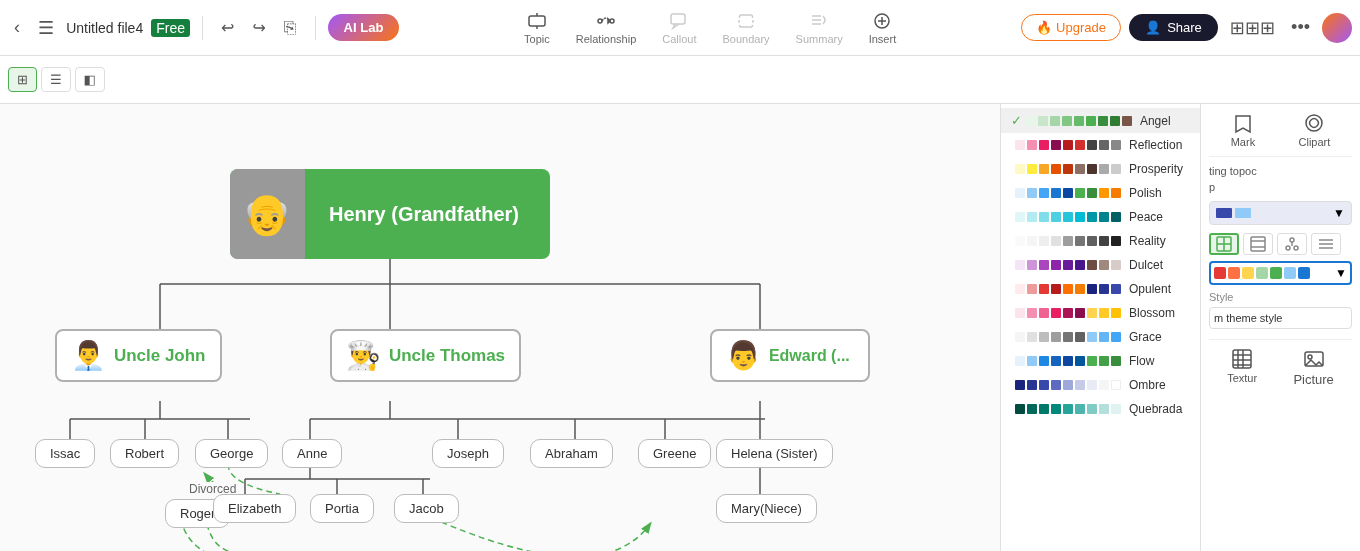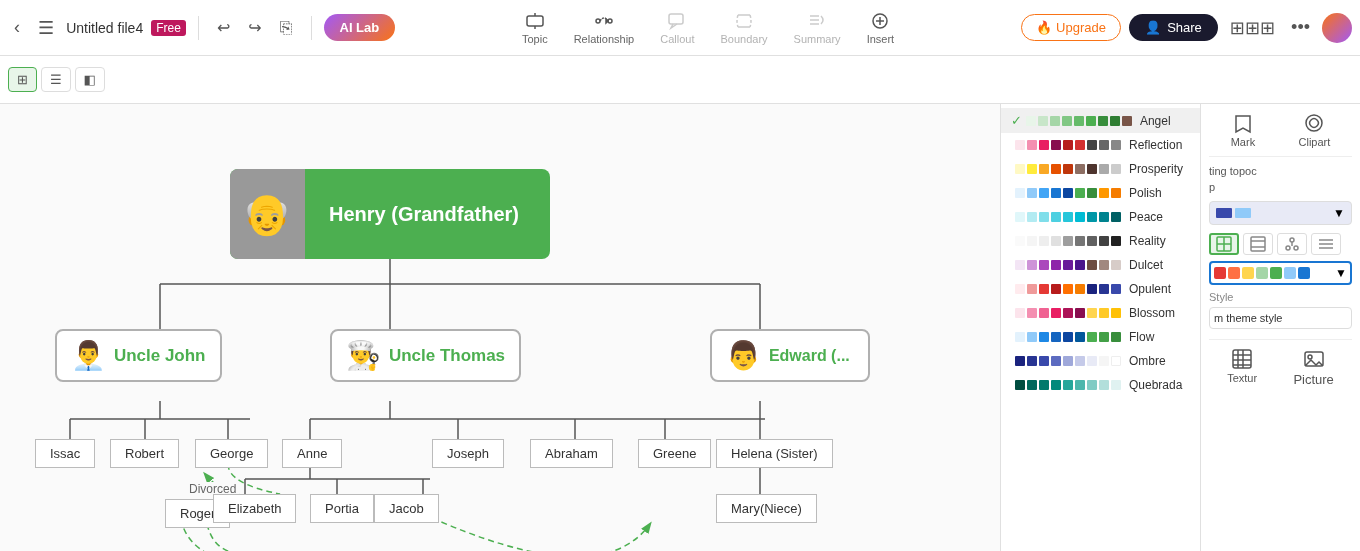--- a/index.html
+++ b/index.html
@@ -8,21 +8,21 @@
     
     .toolbar {
       display: flex; align-items: center; height: 56px;
       background: #fff; border-bottom: 1px solid #e0e0e0;
       padding: 0 8px; gap: 4px;
     }
     .toolbar-left { display: flex; align-items: center; gap: 6px; }
     .nav-btn { background: none; border: none; cursor: pointer; color: #555; font-size: 18px; padding: 4px 6px; }
     .menu-btn { background: none; border: none; cursor: pointer; color: #555; font-size: 18px; padding: 4px 6px; }
     .file-title { font-size: 14px; color: #333; font-weight: 500; }
-    .free-badge { background: #be185d; color: #fff; font-size: 12px; padding: 1px 5px; border-radius: 3px; margin-left: 2px; }
+    .free-badge { background: #15803d; color: #fff; font-size: 14px; padding: 1px 5px; border-radius: 3px; margin-left: 2px; }
     .separator { width: 1px; height: 24px; background: #ddd; margin: 0 6px; }
     .undo-btn, .redo-btn { background: none; border: none; cursor: pointer; color: #555; font-size: 16px; padding: 4px 6px; }
     .copy-btn { background: none; border: none; cursor: pointer; color: #555; font-size: 16px; padding: 4px 6px; }
 
     .ai-lab-btn {
       background: linear-gradient(135deg, #a259f7, #f97316);
       color: #fff; border: none; border-radius: 20px;
       padding: 6px 16px; font-size: 13px; font-weight: 600; cursor: pointer;
     }
 
@@ -63,21 +63,21 @@
       position: absolute; top: 0; left: 230px;
       background: #4CAF50; color: #fff;
       border-radius: 8px; padding: 0; width: 320px; height: 90px;
       display: flex; align-items: center; gap: 12px;
       font-size: 22px; font-weight: 600;
     }
 
     
     .leaf-node {
       position: absolute;
-      border: 1px solid #bbb; border-radius: 0;
+      border: 1px solid #bbb; border-radius: 10px;
       padding: 6px 14px; background: #fff;
       font-size: 13px; color: #333; white-space: nowrap;
     }
 
     
     .color-panel {
       width: 200px; background: #fff; border-left: 1px solid #e0e0e0;
       overflow-y: auto; padding: 4px 0;
     }
     .theme-row {
@@ -293,21 +293,21 @@
 
     <div class="leaf-node" style="top:395px; left:165px;">Roger</div>
 
     <div class="leaf-node" style="top:335px; left:282px;">Anne</div>
     <div class="leaf-node" style="top:335px; left:432px;">Joseph</div>
     <div class="leaf-node" style="top:335px; left:530px;">Abraham</div>
     <div class="leaf-node" style="top:335px; left:638px;">Greene</div>
 
     <div class="leaf-node" style="top:390px; left:213px;">Elizabeth</div>
     <div class="leaf-node" style="top:390px; left:310px;">Portia</div>
-    <div class="leaf-node" style="top:390px; left:374px;">Jacob</div>
+    <div class="leaf-node" style="top:390px; left:394px;">Jacob</div>
 
     <div class="leaf-node" style="top:335px; left:716px;">Helena (Sister)</div>
     <div class="leaf-node" style="top:390px; left:716px;text-align:right;">Mary(Niece)</div>
 
   </div>
 
   <div class="color-panel">
 
     <div class="theme-row selected">
       <span class="checkmark">✓</span>
@@ -447,20 +447,35 @@
         <div class="swatch" style="background:#e91e63"></div>
         <div class="swatch" style="background:#ad1457"></div>
         <div class="swatch" style="background:#880e4f"></div>
         <div class="swatch" style="background:#ffd54f"></div>
         <div class="swatch" style="background:#ffca28"></div>
         <div class="swatch" style="background:#ffc107"></div>
       </div>
       <span class="theme-name">Blossom</span>
     </div>
 
+    <div class="theme-row">
+      <span class="checkmark"></span>
+      <div class="color-swatches">
+        <div class="swatch" style="background:#f5f5f5"></div>
+        <div class="swatch" style="background:#e0e0e0"></div>
+        <div class="swatch" style="background:#bdbdbd"></div>
+        <div class="swatch" style="background:#9e9e9e"></div>
+        <div class="swatch" style="background:#757575"></div>
+        <div class="swatch" style="background:#616161"></div>
+        <div class="swatch" style="background:#90caf9"></div>
+        <div class="swatch" style="background:#64b5f6"></div>
+        <div class="swatch" style="background:#42a5f5"></div>
+      </div>
+      <span class="theme-name">Grace</span>
+    </div>
 
 
 
     <div class="theme-row">
       <span class="checkmark"></span>
       <div class="color-swatches">
         <div class="swatch" style="background:#e3f2fd"></div>
         <div class="swatch" style="background:#90caf9"></div>
         <div class="swatch" style="background:#1e88e5"></div>
         <div class="swatch" style="background:#1565c0"></div>

